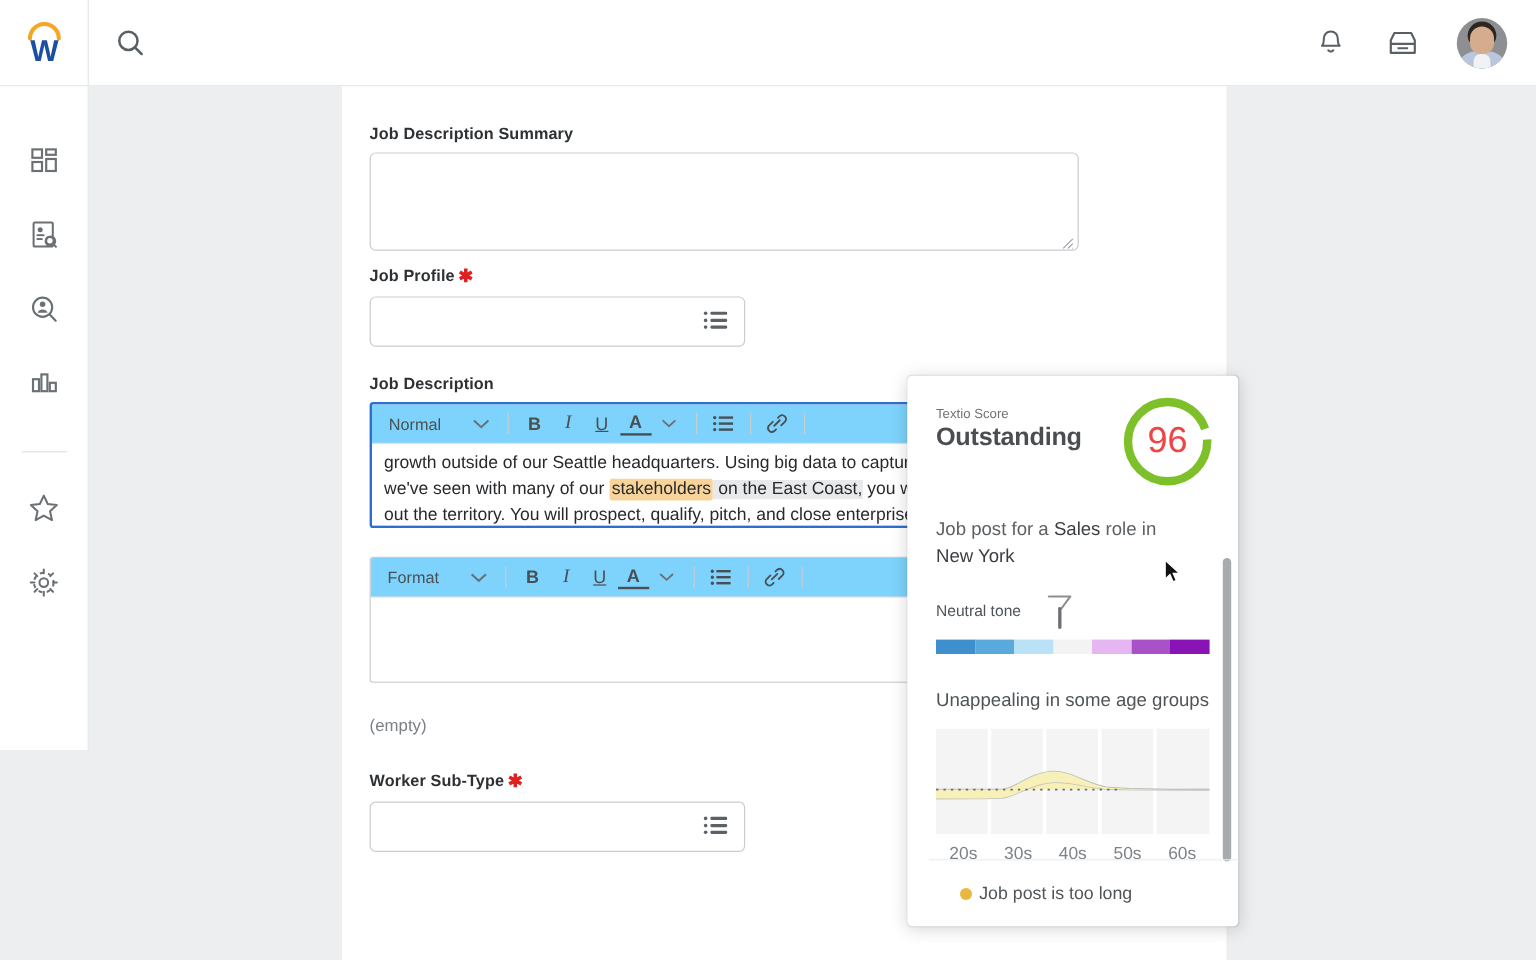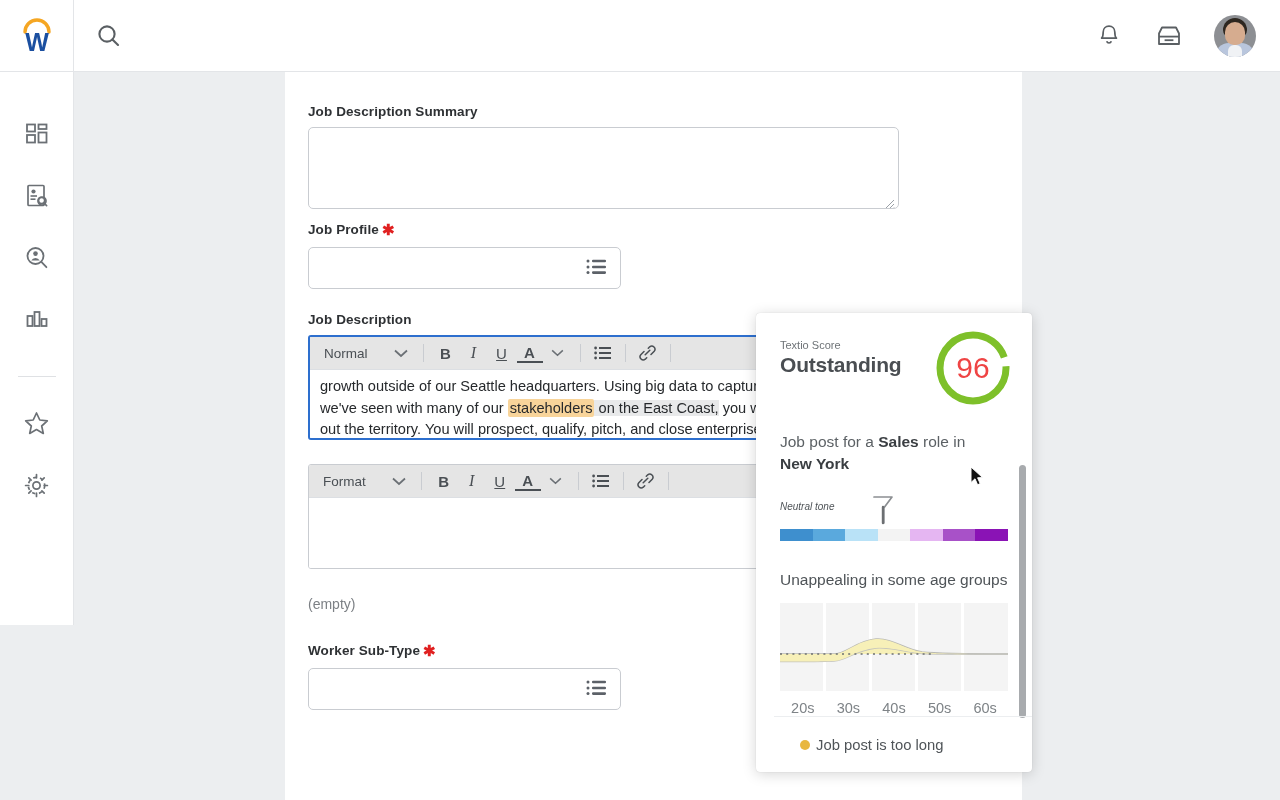--- a/index.html
+++ b/index.html
@@ -77,21 +77,21 @@
   .textarea-box {
     width: 591px; height: 82px; border: 1px solid #c9ccd1; border-radius: 5px;
     background: #fff; position: relative; cursor: text;
   }
   .resize-grip { position: absolute; right: 3px; bottom: 3px; width: 10px; height: 10px; }
 
   
   .rte { width: 591px; border: 1px solid #c9ccd1; border-radius: 3px; overflow: hidden; }
   .rte.focused { border: 2px solid #2d6fce; }
   .rte-toolbar {
-    height: 33px; background: #e5e5e5; border-bottom: 1px solid #dcdfe3;
+    height: 33px; background: #7dd3fc; border-bottom: 1px solid #dcdfe3;
     display: flex; align-items: center; padding: 0 8px; gap: 2px;
   }
   .rte-select {
     display: flex; align-items: center; gap: 26px; font-size: 13.5px; color: #4a4f54;
     padding: 0 6px; cursor: pointer; min-width: 92px;
   }
   .tb-sep { width: 1px; height: 18px; background: #c9ccd1; margin: 0 7px; }
   .tb-btn {
     width: 26px; height: 26px; display: flex; align-items: center; justify-content: center;
     font-size: 15px; color: #4a4f54; cursor: pointer;
@@ -119,22 +119,22 @@
   .tx-inner { padding: 26px 24px 0 24px; position: relative; }
   .tx-score-row { display: flex; justify-content: space-between; align-items: flex-start; }
   .tx-score-label { font-size: 11px; color: #6e7377; margin-bottom: 2px; }
   .tx-score-verdict { font-size: 21px; font-weight: bold; color: #4a4e52; letter-spacing: -.2px; }
   .tx-ring { position: relative; width: 78px; height: 78px; margin-top: -10px; margin-right: -4px; }
   .tx-ring-num {
     position: absolute; inset: 0; display: flex; align-items: center; justify-content: center;
     font-size: 30px; color: #ef4444; font-weight: normal;
   }
   .tx-role { font-size: 15.5px; color: #5c6165; line-height: 22px; margin-top: 24px; }
-  .tx-role b { color: #3a3e42; font-weight: bold; margin-top: 20px; }
-  .tx-sub { font-size: 10px; color: #4f5458; margin-top: 26px; font-style: italic; }
+  .tx-role b { color: #3a3e42; font-weight: normal; margin-top: 20px; }
+  .tx-sub { font-size: 13px; color: #4f5458; margin-top: 26px; }
   .tone-bar { display: flex; width: 228px; height: 12px; margin-top: 17px; }
   .tone-seg { flex: 1; }
   .tone-marker { position: absolute; left: 113px; top: 180px; width: 28px; height: 32px; }
   .tx-age-title { font-size: 15.5px; color: #4f5458; margin-top: 30px; }
   .age-chart { position: relative; width: 228px; height: 88px; margin-top: 14px; }
   .age-labels { display: flex; width: 228px; margin-top: 9px; }
   .age-label { flex: 1; text-align: center; font-size: 14.5px; color: #7e8387; }
   .tx-footer {
     position: absolute; left: 18px; bottom: 0; width: 278px; height: 56px;
     border-top: 1px solid #eceef0; display: flex; align-items: center; padding-left: 26px; gap: 6px;

